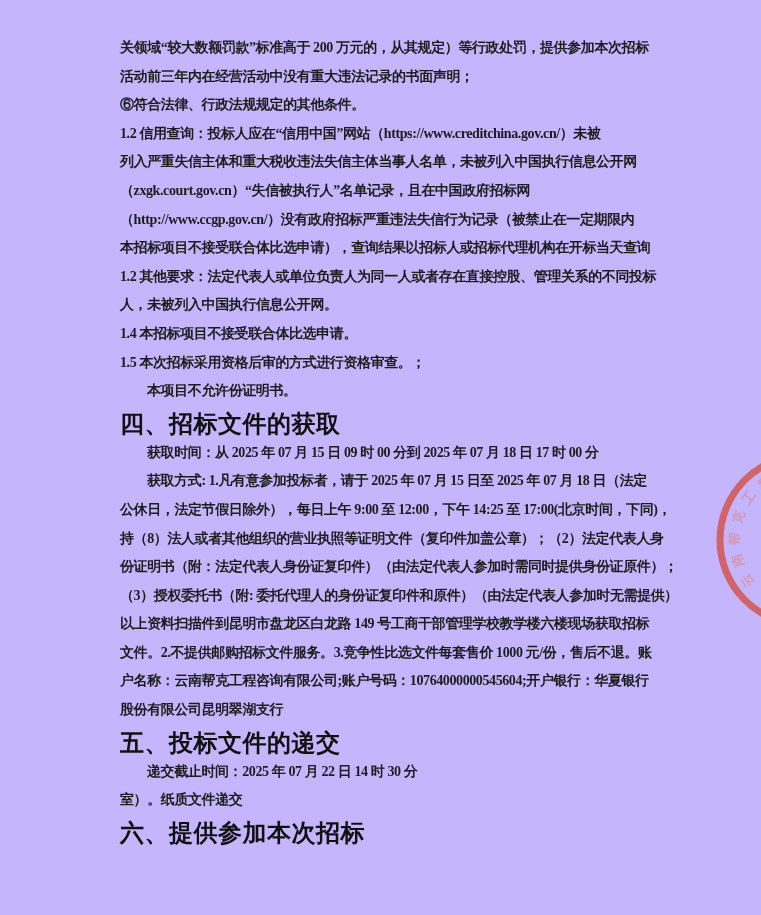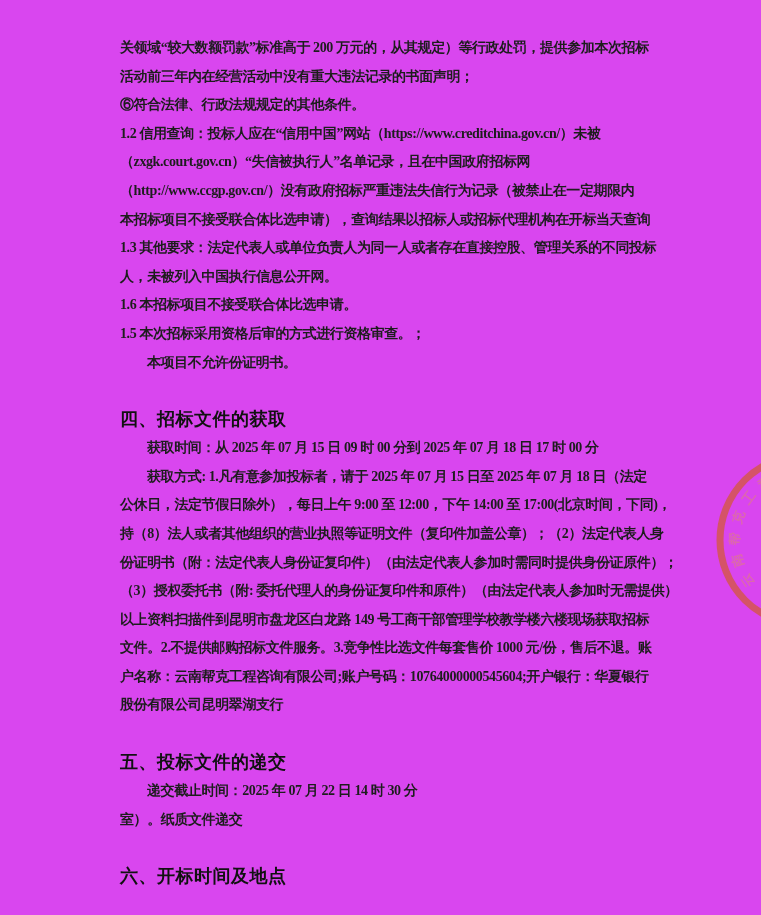--- a/index.html
+++ b/index.html
@@ -4,21 +4,21 @@
 <style>
   html, body {
     margin: 0;
     padding: 0;
     background: #e9e9e9;
   }
   .page {
     position: relative;
     width: 761px;
     height: 915px;
-    background: #d946ef;
+    background: #c4b5fd;
     overflow: hidden;
     font-family: "Liberation Serif", serif;
   }
   .content {
     position: absolute;
     left: 120px;
     top: 34px;
     width: 532px;
   }
   .line {
@@ -28,27 +28,26 @@
     height: 28.6px;
     line-height: 28.6px;
     color: #1d1d1d;
     white-space: nowrap;
   }
   .line.body-indent {
     padding-left: 27px;
   }
   .line.heading {
     font-family: "Liberation Sans", sans-serif;
-    font-size: 18px;
+    font-size: 24px;
     font-weight: 700;
     color: #111111;
     height: 33px;
     line-height: 36px;
     letter-spacing: 0.5px;
-    margin-top: 24px;
   }
   .italic {
   }
   .stamp {
     position: absolute;
     left: 705px;
     top: 450px;
     pointer-events: none;
   }
   .stamp text {
@@ -60,43 +59,44 @@
 </head>
 <body>
 
 <div class="page">
 
   <div class="content">
       <div class="line body">关领域“较大数额罚款”标准高于 200 万元的，从其规定）等行政处罚，提供参加本次招标</div>
       <div class="line body">活动前三年内在经营活动中没有重大违法记录的书面声明；</div>
       <div class="line body">⑥符合法律、行政法规规定的其他条件。</div>
       <div class="line body">1.2 信用查询：投标人应在“信用中国”网站（https://www.creditchina.gov.cn/）未被</div>
+      <div class="line body">列入严重失信主体和重大税收违法失信主体当事人名单，未被列入中国执行信息公开网</div>
       <div class="line body">（zxgk.court.gov.cn）“失信被执行人”名单记录，且在中国政府招标网</div>
       <div class="line body">（http://www.ccgp.gov.cn/）没有政府招标严重违法失信行为记录（被禁止在一定期限内</div>
       <div class="line body">本招标项目不接受联合体比选申请），查询结果以招标人或招标代理机构在开标当天查询</div>
-      <div class="line body">1.3 其他要求：法定代表人或单位负责人为同一人或者存在直接控股、管理关系的不同投标</div>
+      <div class="line body">1.2 其他要求：法定代表人或单位负责人为同一人或者存在直接控股、管理关系的不同投标</div>
       <div class="line body">人，未被列入中国执行信息公开网。</div>
-      <div class="line body">1.6 本招标项目不接受联合体比选申请。</div>
+      <div class="line body">1.4 本招标项目不接受联合体比选申请。</div>
       <div class="line body">1.5 本次招标采用资格后审的方式进行资格审查。；</div>
       <div class="line body-indent"><span>本项目</span><span class="italic">不允许</span><span>份证明书。</span></div>
       <div class="line heading">四、招标文件的获取</div>
       <div class="line body-indent">获取时间：从 2025 年 07 月 15 日 09 时 00 分到 2025 年 07 月 18 日 17 时 00 分</div>
       <div class="line body-indent">获取方式: 1.凡有意参加投标者，请于 2025 年 07 月 15 日至 2025 年 07 月 18 日（法定</div>
-      <div class="line body">公休日，法定节假日除外），每日上午 9:00 至 12:00，下午 14:00 至 17:00(北京时间，下同)，</div>
+      <div class="line body">公休日，法定节假日除外），每日上午 9:00 至 12:00，下午 14:25 至 17:00(北京时间，下同)，</div>
       <div class="line body">持（8）法人或者其他组织的营业执照等证明文件（复印件加盖公章）；（2）法定代表人身</div>
       <div class="line body">份证明书（附：法定代表人身份证复印件）（由法定代表人参加时需同时提供身份证原件）；</div>
       <div class="line body">（3）授权委托书（附: 委托代理人的身份证复印件和原件）（由法定代表人参加时无需提供）</div>
       <div class="line body">以上资料扫描件到昆明市盘龙区白龙路 149 号工商干部管理学校教学楼六楼现场获取招标</div>
       <div class="line body">文件。2.不提供邮购招标文件服务。3.竞争性比选文件每套售价 1000 元/份，售后不退。账</div>
       <div class="line body">户名称：云南帮克工程咨询有限公司;账户号码：10764000000545604;开户银行：华夏银行</div>
       <div class="line body">股份有限公司昆明翠湖支行</div>
       <div class="line heading">五、投标文件的递交</div>
       <div class="line body-indent">递交截止时间：2025 年 07 月 22 日 14 时 30 分</div>
       <div class="line body">室）。纸质文件递交</div>
-      <div class="line heading">六、开标时间及地点</div>
+      <div class="line heading">六、提供参加本次招标</div>
     </div>
 
   <svg class="stamp" width="125" height="195" viewBox="0 0 125 195" aria-hidden="true">
 
     <circle id="seal-ring" cx="100" cy="90" r="85" fill="none" stroke-width="7" opacity="0.85" stroke="#d4564f"></circle>
     <g id="seal-glyphs" opacity="0.55" filter="url(#sealblur)">
         <text x="45.9" y="127.9" fill="#df817b" text-anchor="middle" transform="rotate(235 45.9 127.9)">云</text>
         <text x="36.9" y="109.3" fill="#df817b" text-anchor="middle" transform="rotate(253 36.9 109.3)">南</text>
         <text x="34.0" y="88.8" fill="#df817b" text-anchor="middle" transform="rotate(271 34.0 88.8)">帮</text>
         <text x="37.6" y="68.5" fill="#df817b" text-anchor="middle" transform="rotate(289 37.6 68.5)">克</text>

